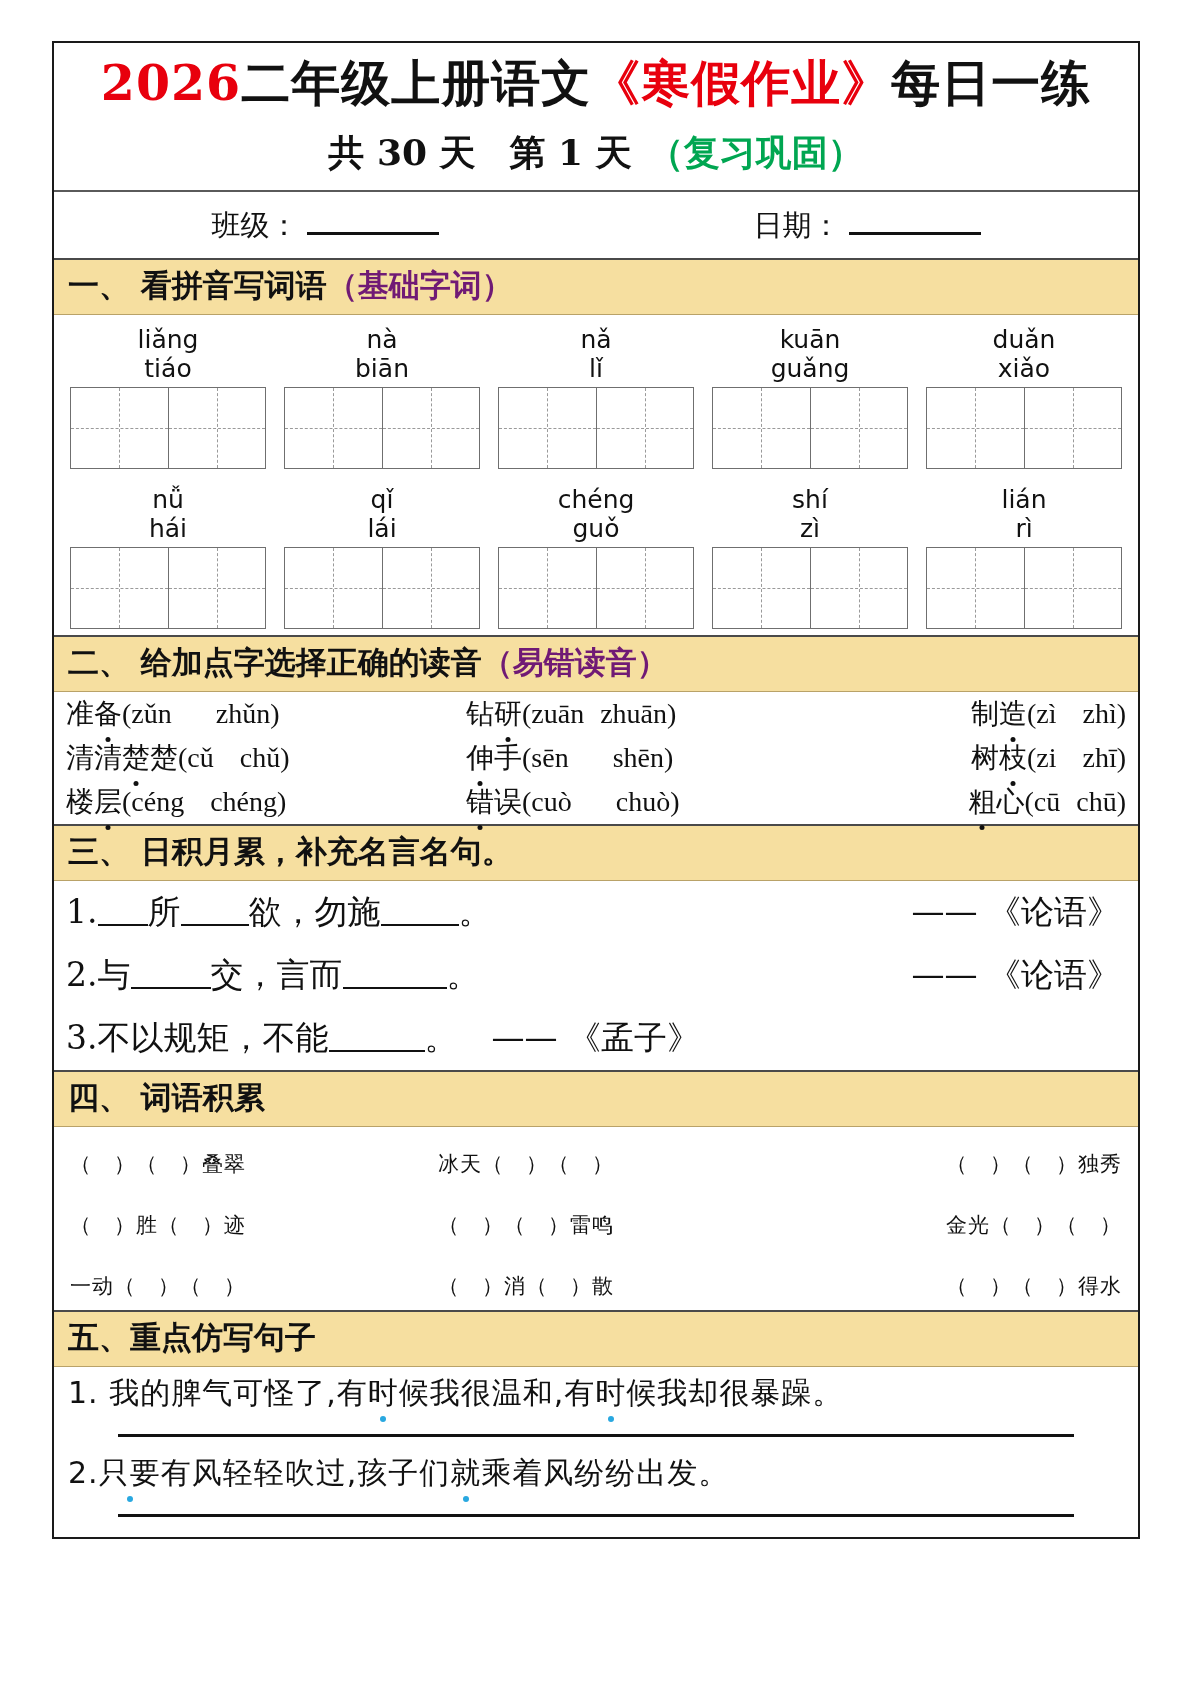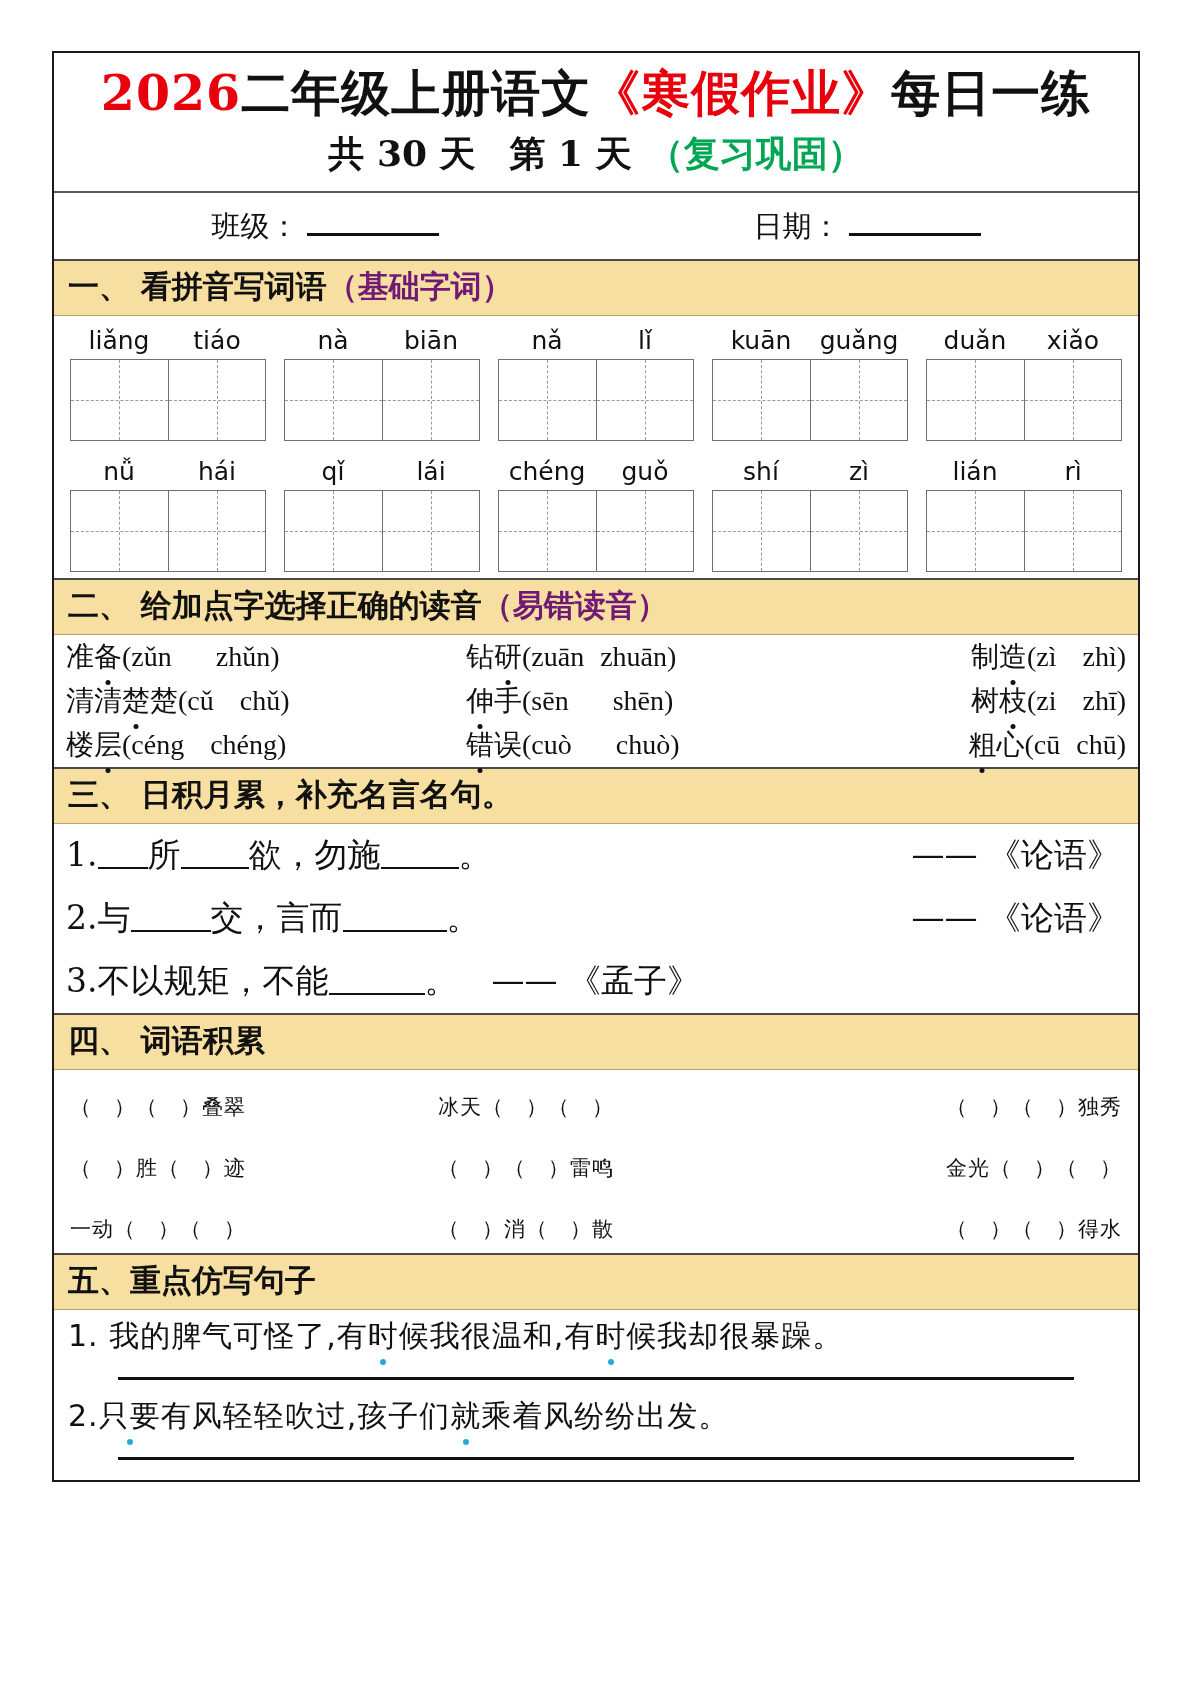--- a/index.html
+++ b/index.html
@@ -16,21 +16,21 @@
   .page {
     position: relative;
     width: 1191px;
     height: 1684px;
     background: #ffffff;
     box-sizing: border-box;
   }
   .sheet {
     position: absolute;
     left: 52px;
-    top: 51px;
+    top: 41px;
     width: 1088px;
     border: 2px solid #1a1a1a;
     box-sizing: border-box;
     background: #fff;
   }
 
   
   .title-row {
     text-align: center;
     padding: 14px 0 8px 0;
@@ -48,20 +48,21 @@
   .title-red { color: #e8000d; }
 
   .subtitle-row {
     text-align: center;
     padding: 2px 0 12px 0;
     font-size: 36px;
     font-weight: bold;
     color: #111;
     white-space: nowrap;
     font-family: "DejaVu Serif", "Liberation Serif", serif;
+    margin-top: 9px;
   }
   .sub-green { color: #00a651; }
   .sp { display: inline-block; width: 34px; }
   .sp-s { display: inline-block; width: 16px; }
 
   .hr-dark { border-top: 2px solid #5a5a5a; }
 
   
   .info-row {
     display: flex;
@@ -115,20 +116,21 @@
   }
   .py-group { width: 196px; }
   .py-labels {
     display: flex;
     justify-content: space-around;
     font-family: "DejaVu Sans", "Liberation Sans", sans-serif;
     font-size: 25px;
     color: #111;
     padding-bottom: 4px;
     white-space: nowrap;
+    flex-direction: column;
   }
   .py-labels span { flex: 1; text-align: center; }
   .tianzi {
     display: flex;
     height: 82px;
     border: 1.5px solid #6f6f6f;
     box-sizing: border-box;
   }
   .tz-cell {
     flex: 1;

